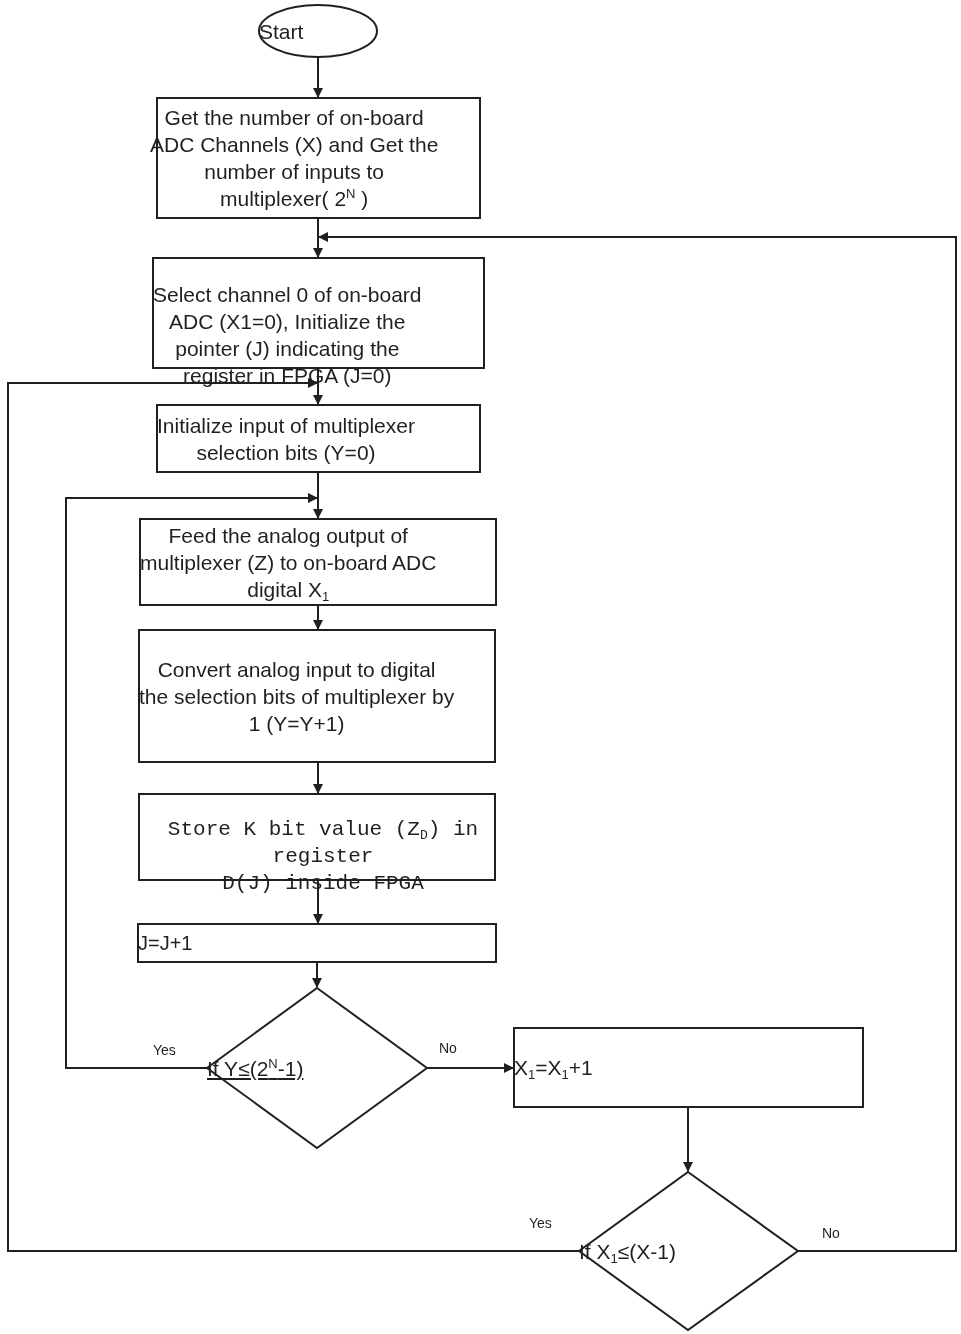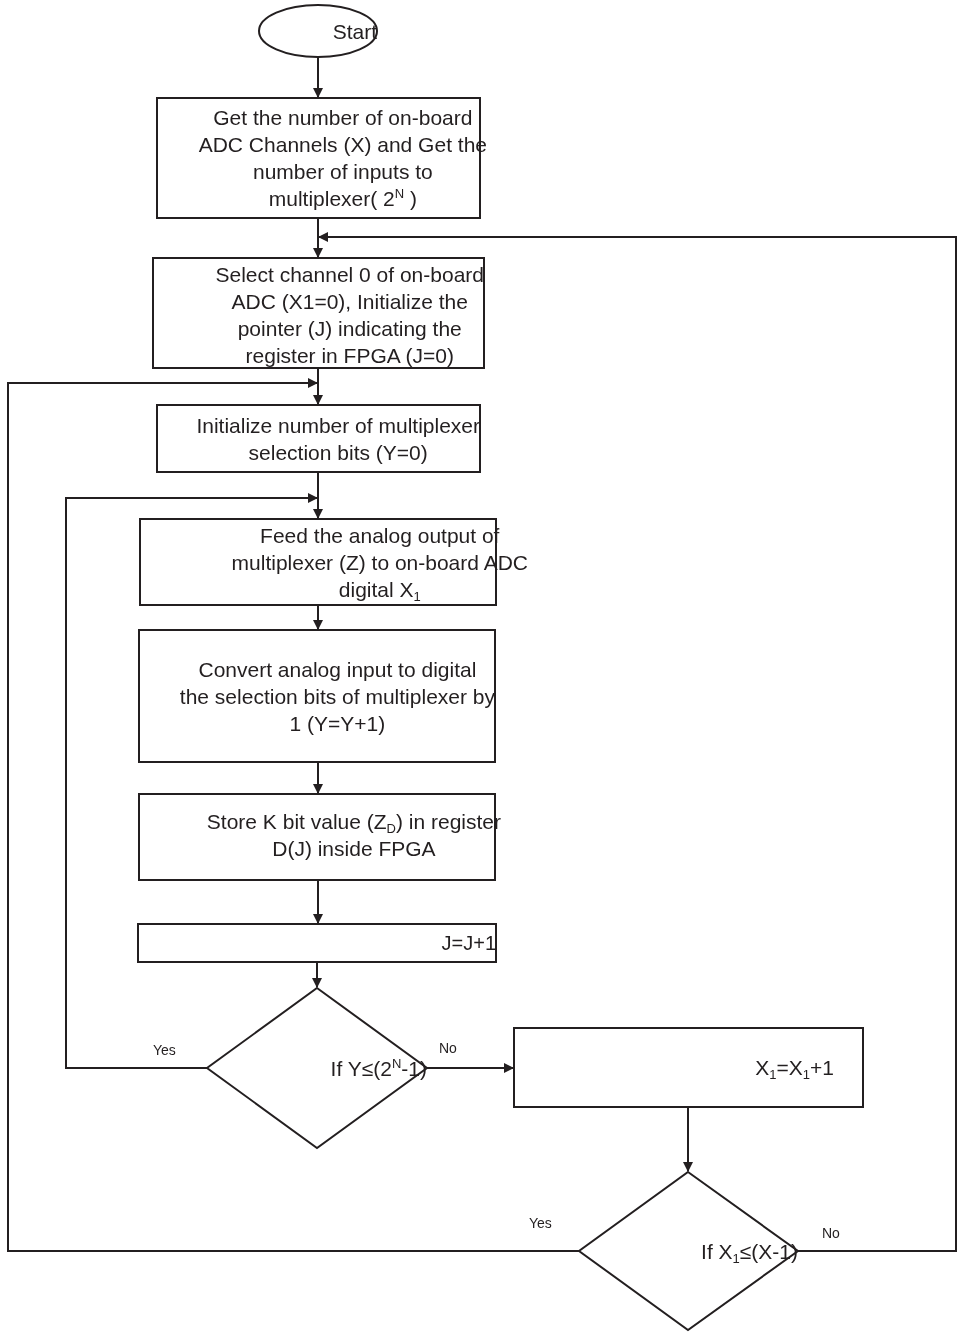--- a/index.html
+++ b/index.html
@@ -1,19 +1,19 @@
 <!DOCTYPE html>
 <html><head>
   <meta charset="utf-8">
   <style>
     html, body { margin: 0; padding: 0; background: #ffffff; }
     body { width: 961px; height: 1334px; position: relative; overflow: hidden;
            font-family: "Liberation Sans", sans-serif; color: #231f20; }
     svg#flow { position: absolute; left: 0; top: 0; }
-    .node-text { position: absolute; display: flex; align-items: center; justify-content: flex-end;
+    .node-text { position: absolute; display: flex; align-items: center; justify-content: flex-start;
                  text-align: center; font-size: 21px; line-height: 27px; color: #231f20; }
     .lbl { position: absolute; font-size: 14px; color: #231f20; }
     sup { font-size: 13px; vertical-align: 8px; line-height: 0; }
     sub { font-size: 13px; vertical-align: -4px; line-height: 0; }
   </style>
 </head>
 <body>
 
 <svg id="flow" width="961" height="1334" viewBox="0 0 961 1334">
   <defs>
@@ -57,64 +57,64 @@
 
 <div class="node-text" style="left:150px; top:98px; width:337px; height:120px;">
   <div>
     <div>Get the number of on-board</div>
     <div>ADC Channels (X) and Get the</div>
     <div>number of inputs to</div>
     <div><span>multiplexer( 2</span><sup>N</sup><span> )</span></div>
   </div>
 </div>
 
-<div class="node-text" style="left:153px; top:250px; width:331px; height:130px;">
+<div class="node-text" style="left:153px; top:270px; width:331px; height:130px;">
   <div>
     <div>Select channel 0 of on-board</div>
     <div>ADC (X1=0), Initialize the</div>
     <div>pointer (J) indicating the</div>
     <div>register in FPGA (J=0)</div>
   </div>
 </div>
 
 <div class="node-text" style="left:157px; top:405px; width:323px; height:67px;">
   <div>
-    <div>Initialize number of multiplexer</div>
+    <div>Initialize input of multiplexer</div>
     <div>selection bits (Y=0)</div>
   </div>
 </div>
 
-<div class="node-text" style="left:140px; top:519px; width:356px; height:86px;padding-left:32px;">
+<div class="node-text" style="left:140px; top:519px; width:356px; height:86px;">
   <div>
     <div>Feed the analog output of</div>
     <div>multiplexer (Z) to on-board ADC</div>
     <div><span>digital X</span><sub>1</sub></div>
   </div>
 </div>
 
 <div class="node-text" style="left:139px; top:630px; width:356px; height:132px;">
   <div>
     <div>Convert analog input to digital</div>
     <div>the selection bits of multiplexer by</div>
     <div>1 (Y=Y+1)</div>
   </div>
 </div>
 
-<div class="node-text" style="left:145px; top:794px; width:356px; height:86px; align-items:flex-start; padding-top:14px; box-sizing:border-box;">
+<div class="node-text" style="left:145px; top:794px; width:356px; height:86px; align-items:flex-start; padding-top:22px; box-sizing:border-box;font-family:Liberation Mono, monospace;">
   <div>
     <div><span>Store K bit value (Z</span><sub>D</sub><span>) in register</span></div>
     <div>D(J) inside FPGA</div>
   </div>
 </div>
 
 <div class="node-text" style="left:138px; top:924px; width:358px; height:38px; font-size:20px;">
   <span>J=J+1</span>
 </div>
 
-<div class="node-text" style="left:207px; top:1040px; width:220px; height:56px;">
+<div class="node-text" style="left:207px; top:1040px; width:220px; height:56px;text-decoration:underline;">
   <div><span>If Y≤(2</span><sup>N</sup><span>-1)</span></div>
 </div>
 
 <div class="node-text" style="left:514px; top:1028px; width:320px; height:79px;">
   <div><span>X</span><sub>1</sub><span>=X</span><sub>1</sub><span>+1</span></div>
 </div>
 
 <div class="node-text" style="left:579px; top:1223px; width:219px; height:56px;">
   <div><span>If X</span><sub>1</sub><span>≤(X-1)</span></div>
 </div>

